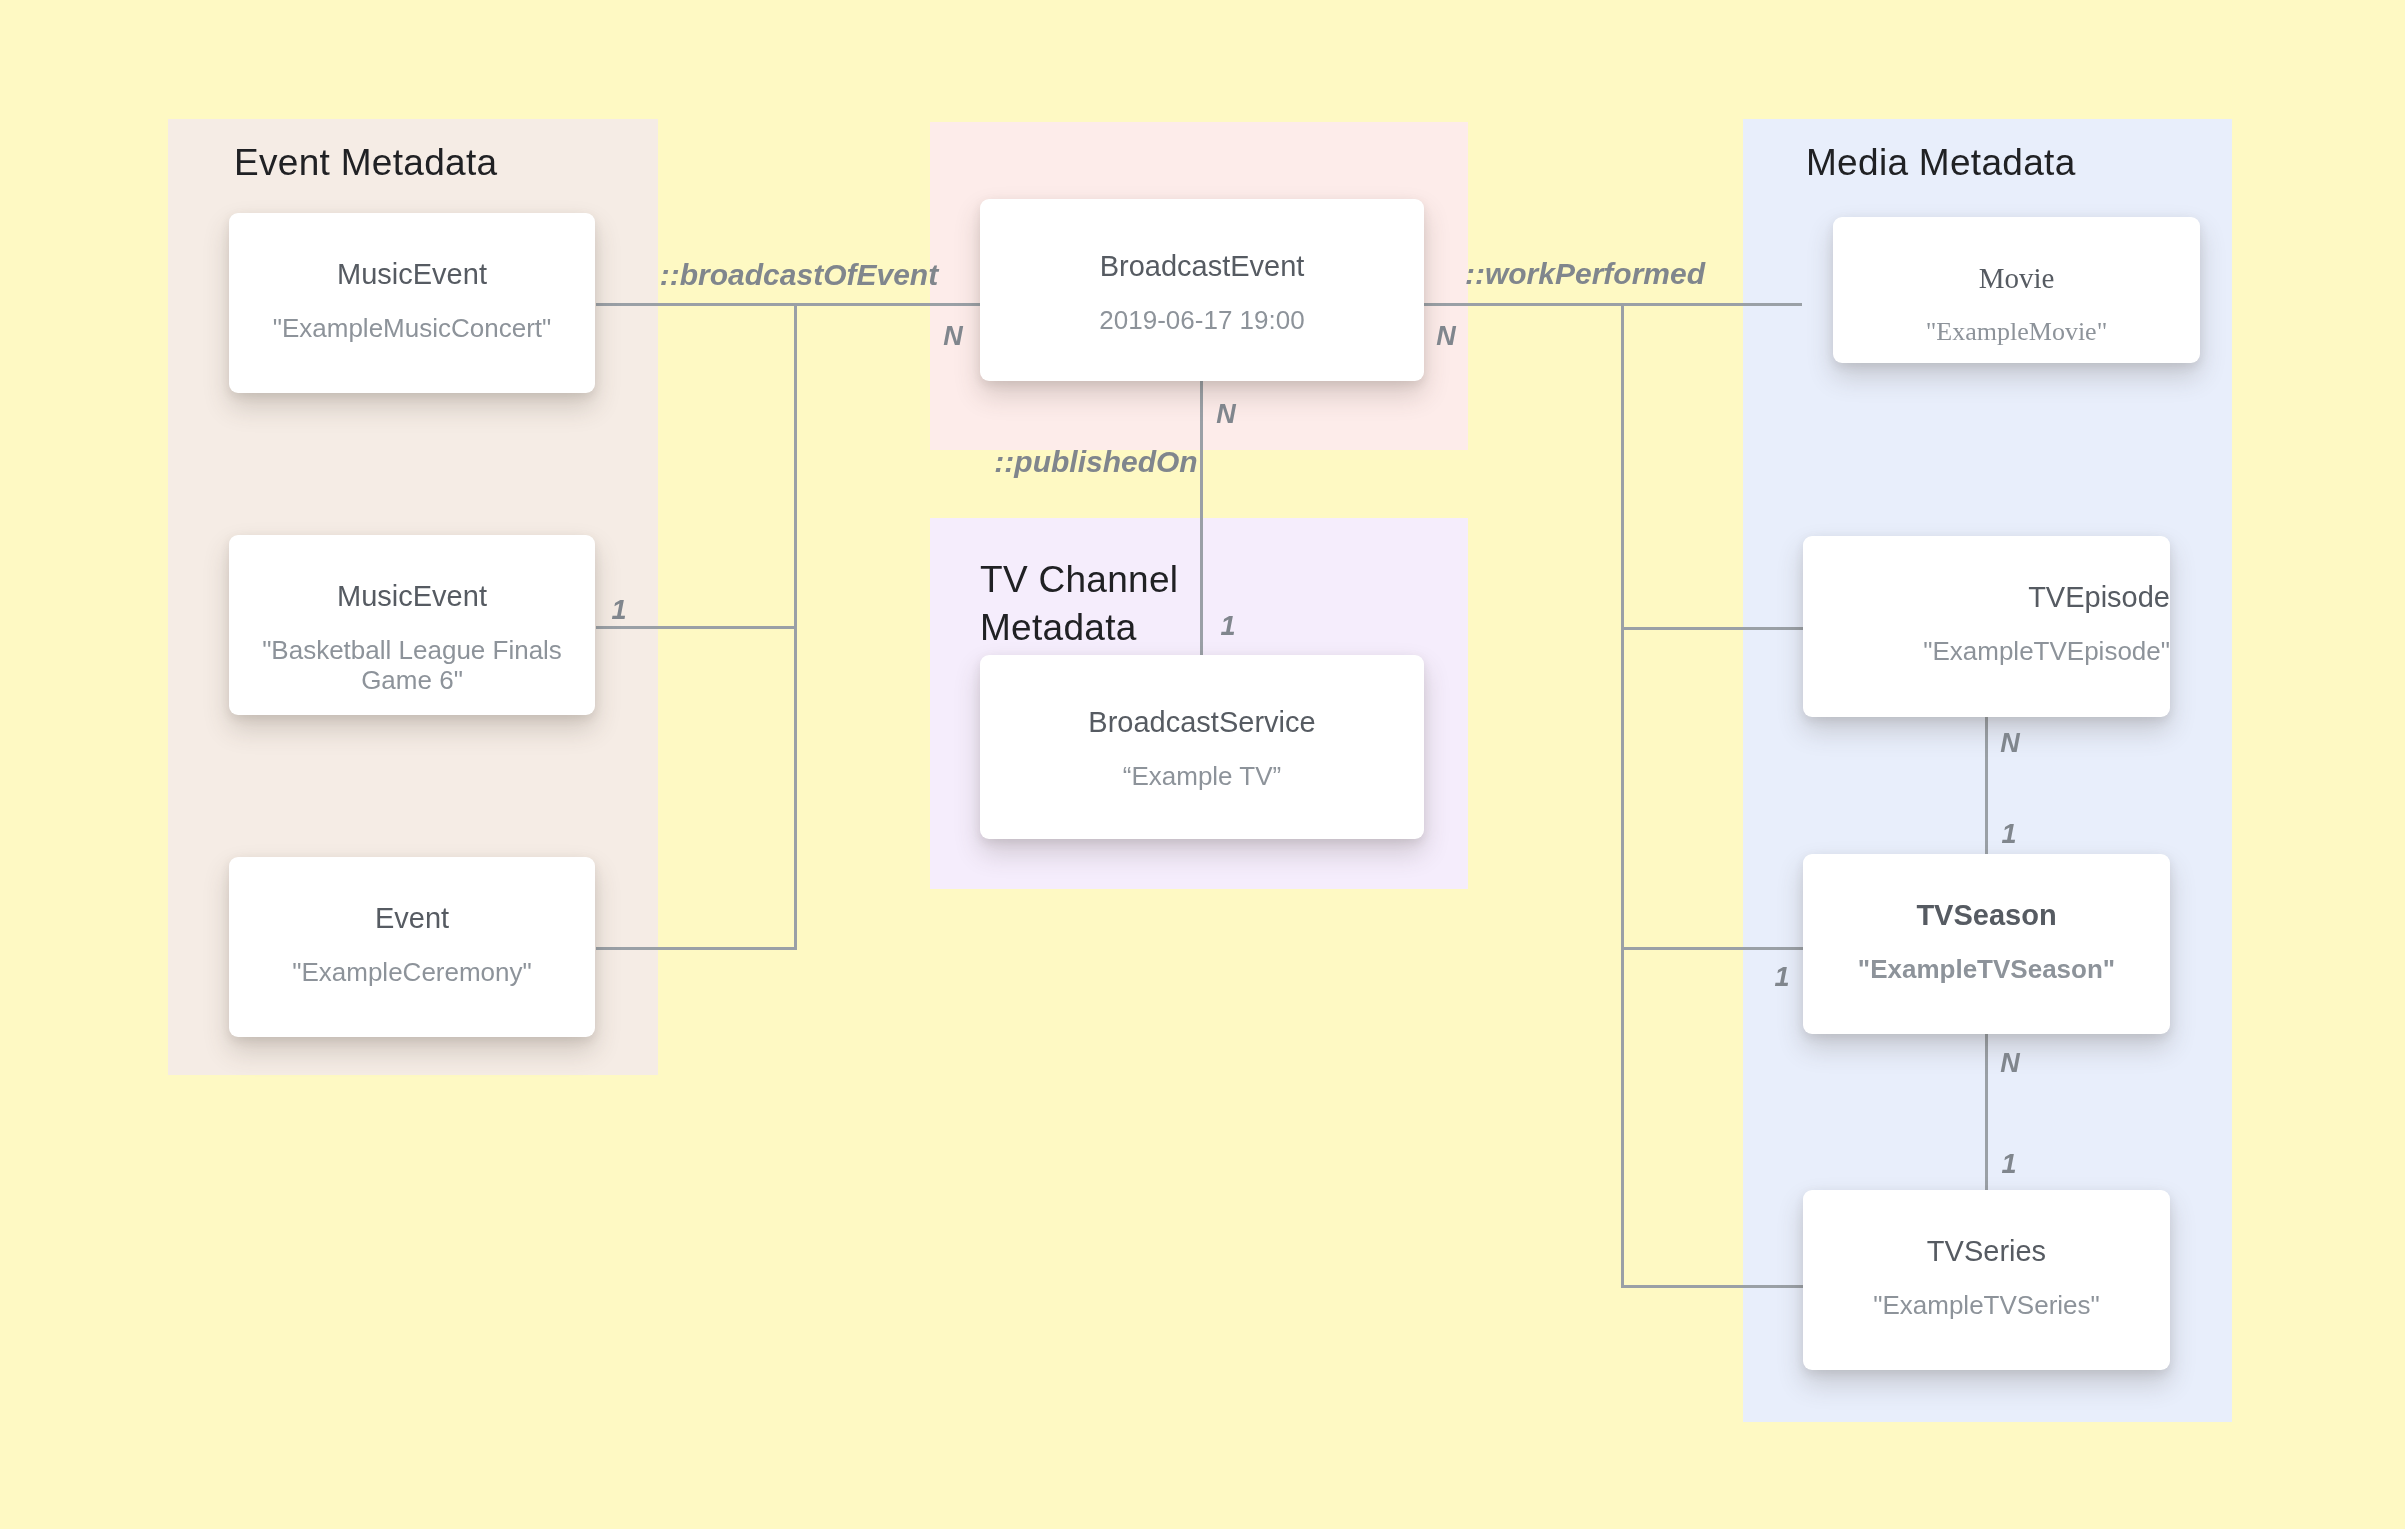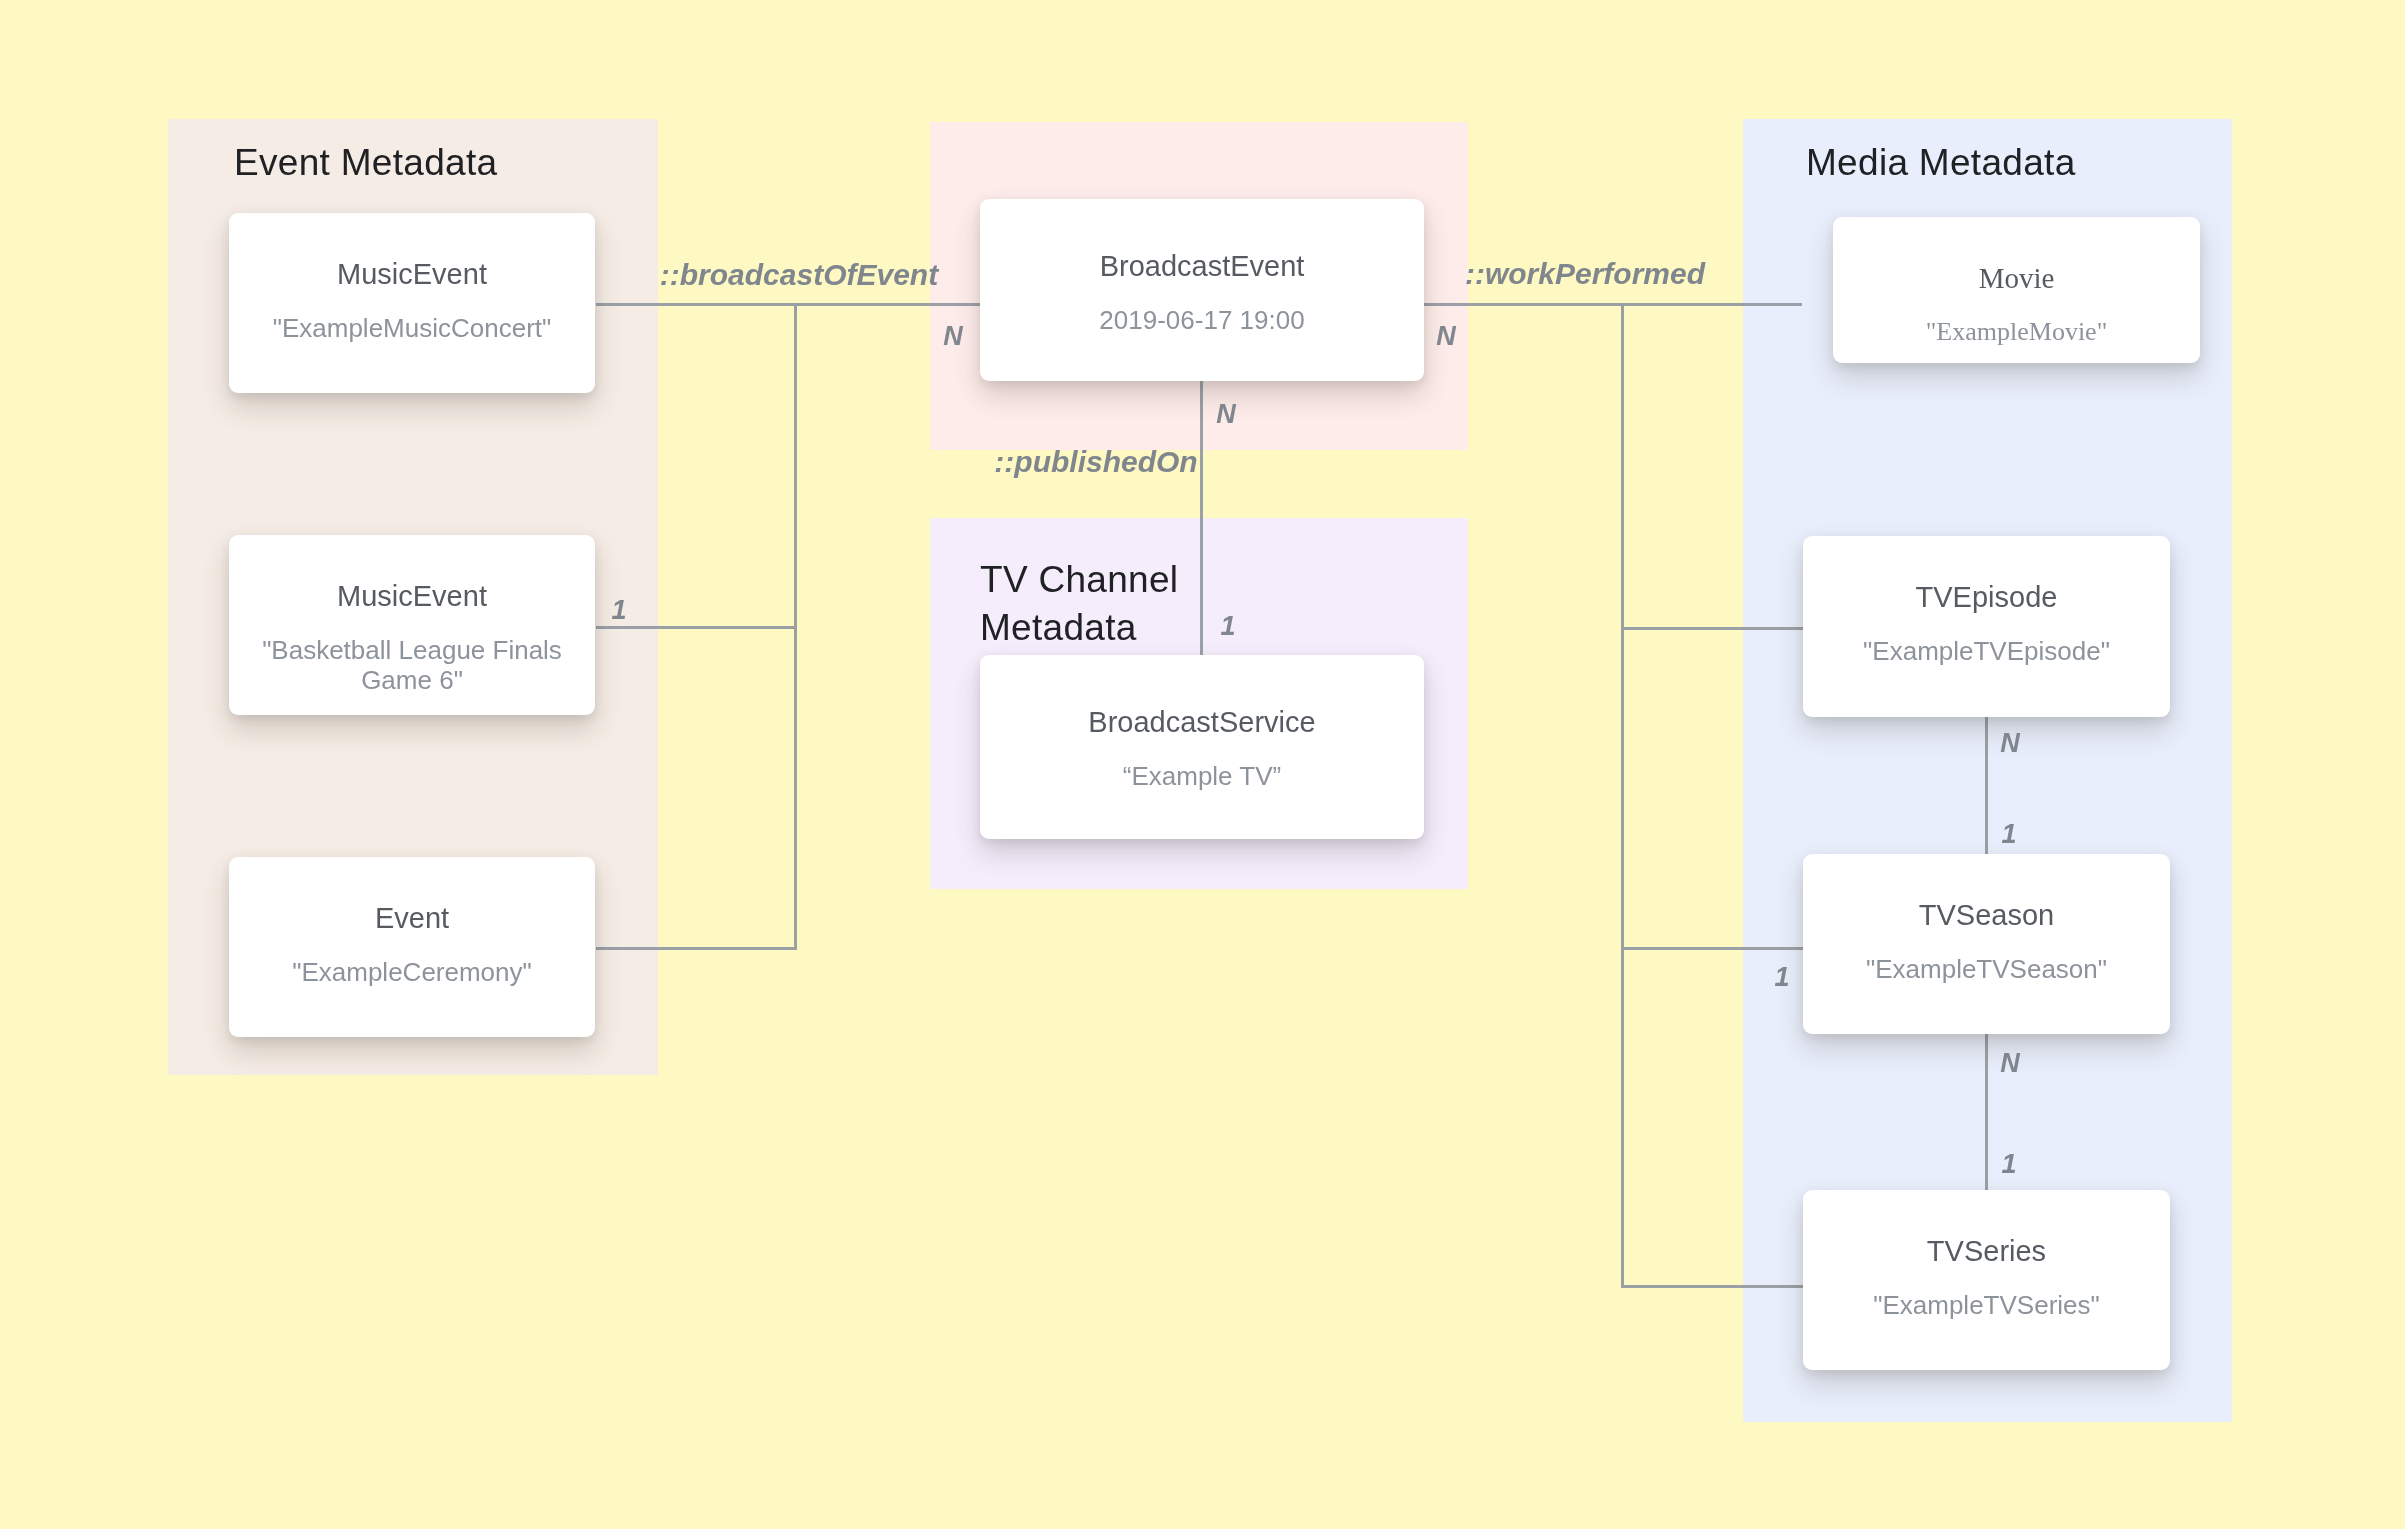--- a/index.html
+++ b/index.html
@@ -40,22 +40,22 @@
   }
   .node-title { font-size: 29px; line-height: 38px; color: #565b62; }
   .node-sub   { font-size: 26px; line-height: 30px; color: #8d939a; margin-top: 20px; white-space: pre-line; }
 
   .n-music   { left: 229px;  top: 213px;  width: 366px; height: 180px; }
   .n-sports  { left: 229px;  top: 535px;  width: 366px; height: 180px; }
   .n-event   { left: 229px;  top: 857px;  width: 366px; height: 180px; }
   .n-bevent  { left: 980px; top: 199px;  width: 444px; height: 182px; padding-top: 48px; }
   .n-bserv   { left: 980px; top: 655px;  width: 444px; height: 184px; padding-top: 48px; }
   .n-movie   { left: 1833px; top: 217px;  width: 367px; height: 146px; font-family: Liberation Serif, serif; }
-  .n-episode { left: 1803px; top: 536px;  width: 367px; height: 181px; }
-  .n-season  { left: 1803px; top: 854px;  width: 367px; height: 180px; }
+  .n-episode { left: 1803px; top: 536px;  width: 367px; height: 181px; text-align: right; }
+  .n-season  { left: 1803px; top: 854px;  width: 367px; height: 180px; font-weight: bold; }
   .n-series  { left: 1803px; top: 1190px; width: 367px; height: 180px; }
 
   .line { position: absolute; background: #9aa0a6; }
 
   .rel-label {
     position: absolute;
     transform: translate(-50%, -50%);
     font-style: italic;
     font-weight: 600;
     font-size: 30px;

